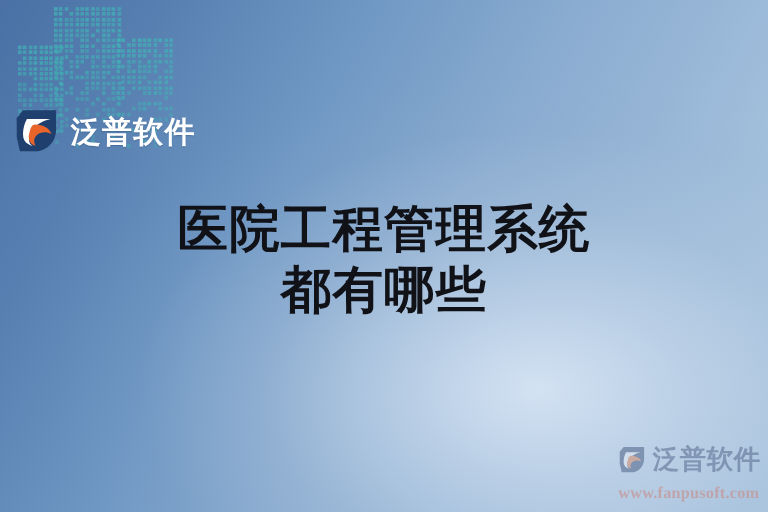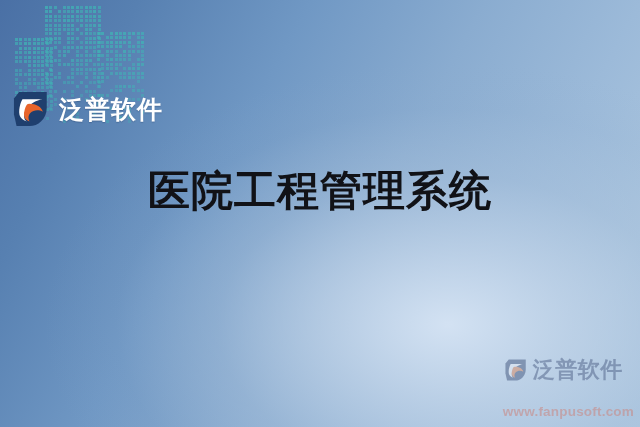--- a/index.html
+++ b/index.html
@@ -129,22 +129,22 @@
     flex: 0 0 26px;
   }
   #watermark .wm-cn {
     font-size: 22px;
     font-weight: 700;
     color: #5c6f93;
     letter-spacing: 0.5px;
     white-space: nowrap;
   }
   #watermark .wm-url {
-    margin-top: 19px;
-    font-family: Liberation Sans, sans-serif;
+    margin-top: 5px;
+    font-family: Liberation Serif, serif;
     font-size: 13.5px;
     font-weight: 700;
     color: #c98a86;
     letter-spacing: 0.2px;
     white-space: nowrap;
   }
 </style>
 </head>
 <body>
 
@@ -644,20 +644,21 @@
                  C27 42 28 48 30 51 C22 49 20 41 22 35 C23.5 29 25 24 29 24 Z" fill="#e8642a"></path>
       </svg>
     </span>
     <span class="wordblock">
       <span class="cn">泛普软件</span>
     </span>
   </div>
 
   <div id="headline">
     <span class="line line-1">医院工程管理系统</span>
+    <span class="line line-2">都有哪些</span>
   </div>
 
   <div id="watermark">
     <div class="wm-row">
       <span class="wm-mark">
         <svg viewBox="0 0 64 64" width="26" height="26" aria-hidden="true">
           <path d="M14 6 L56 6 L56 30 C56 48 42 58 30 58 L10 58 L6 40 L6 16 Z" fill="#53678c"></path>
           <path d="M19 17 L49 17 C49 17 26 21 22 40 C20 49 26 51 26 51
                    C26 51 14 49 14 37 C14 25 19 17 19 17 Z" fill="#e3e9f3"></path>
           <path d="M29 24 C40 24 48 29 50 36 C44 33 36 33 31 38

